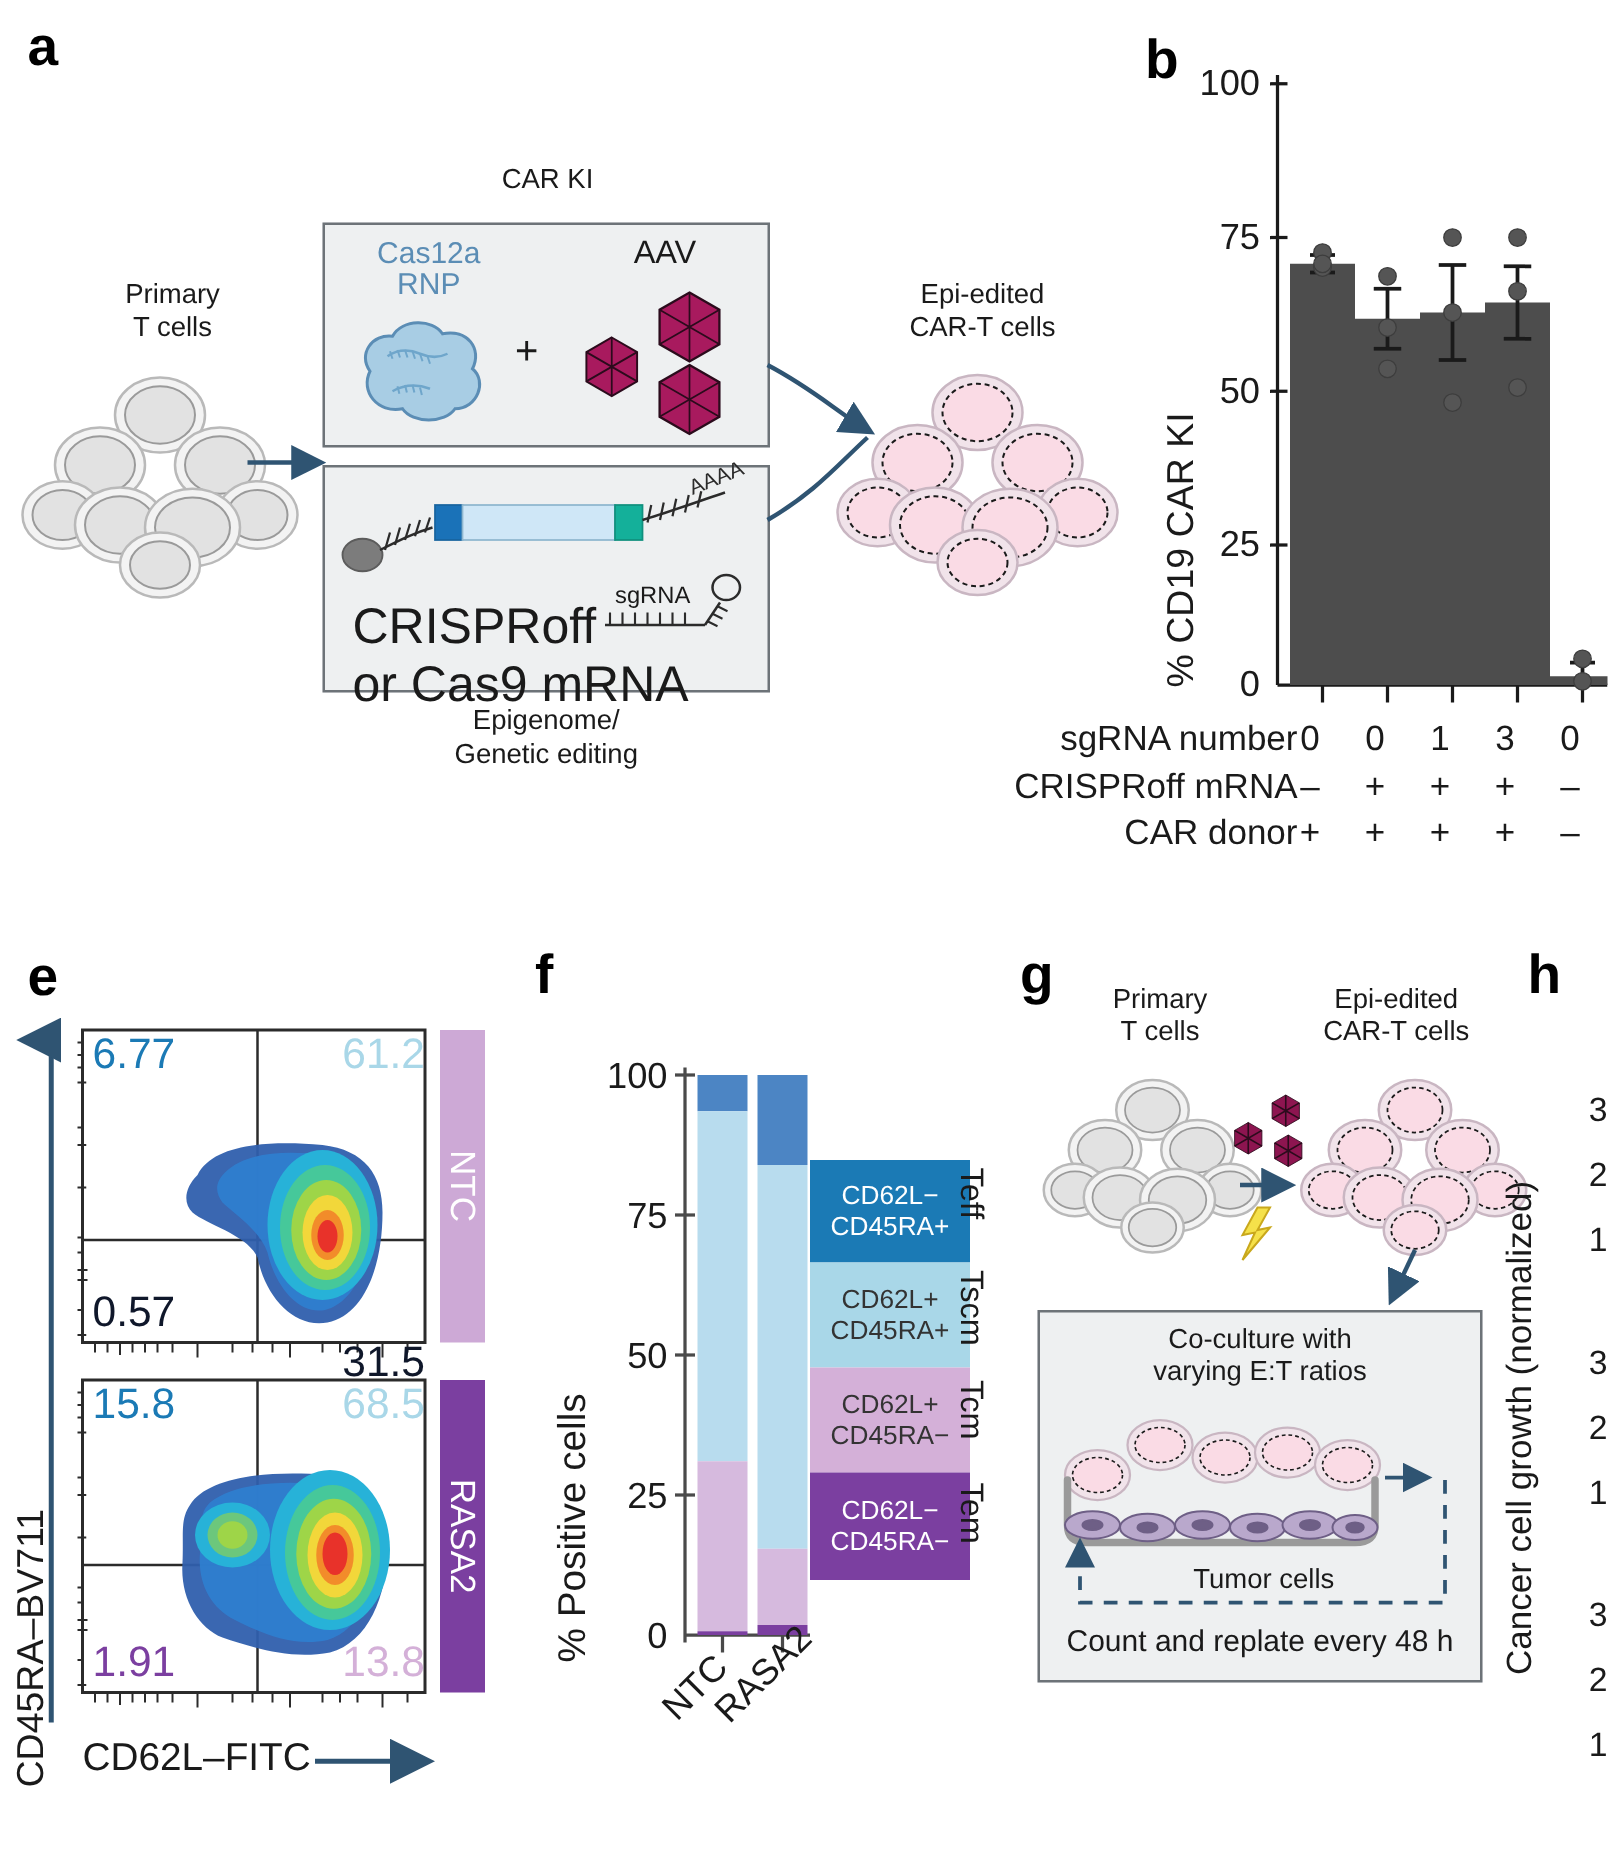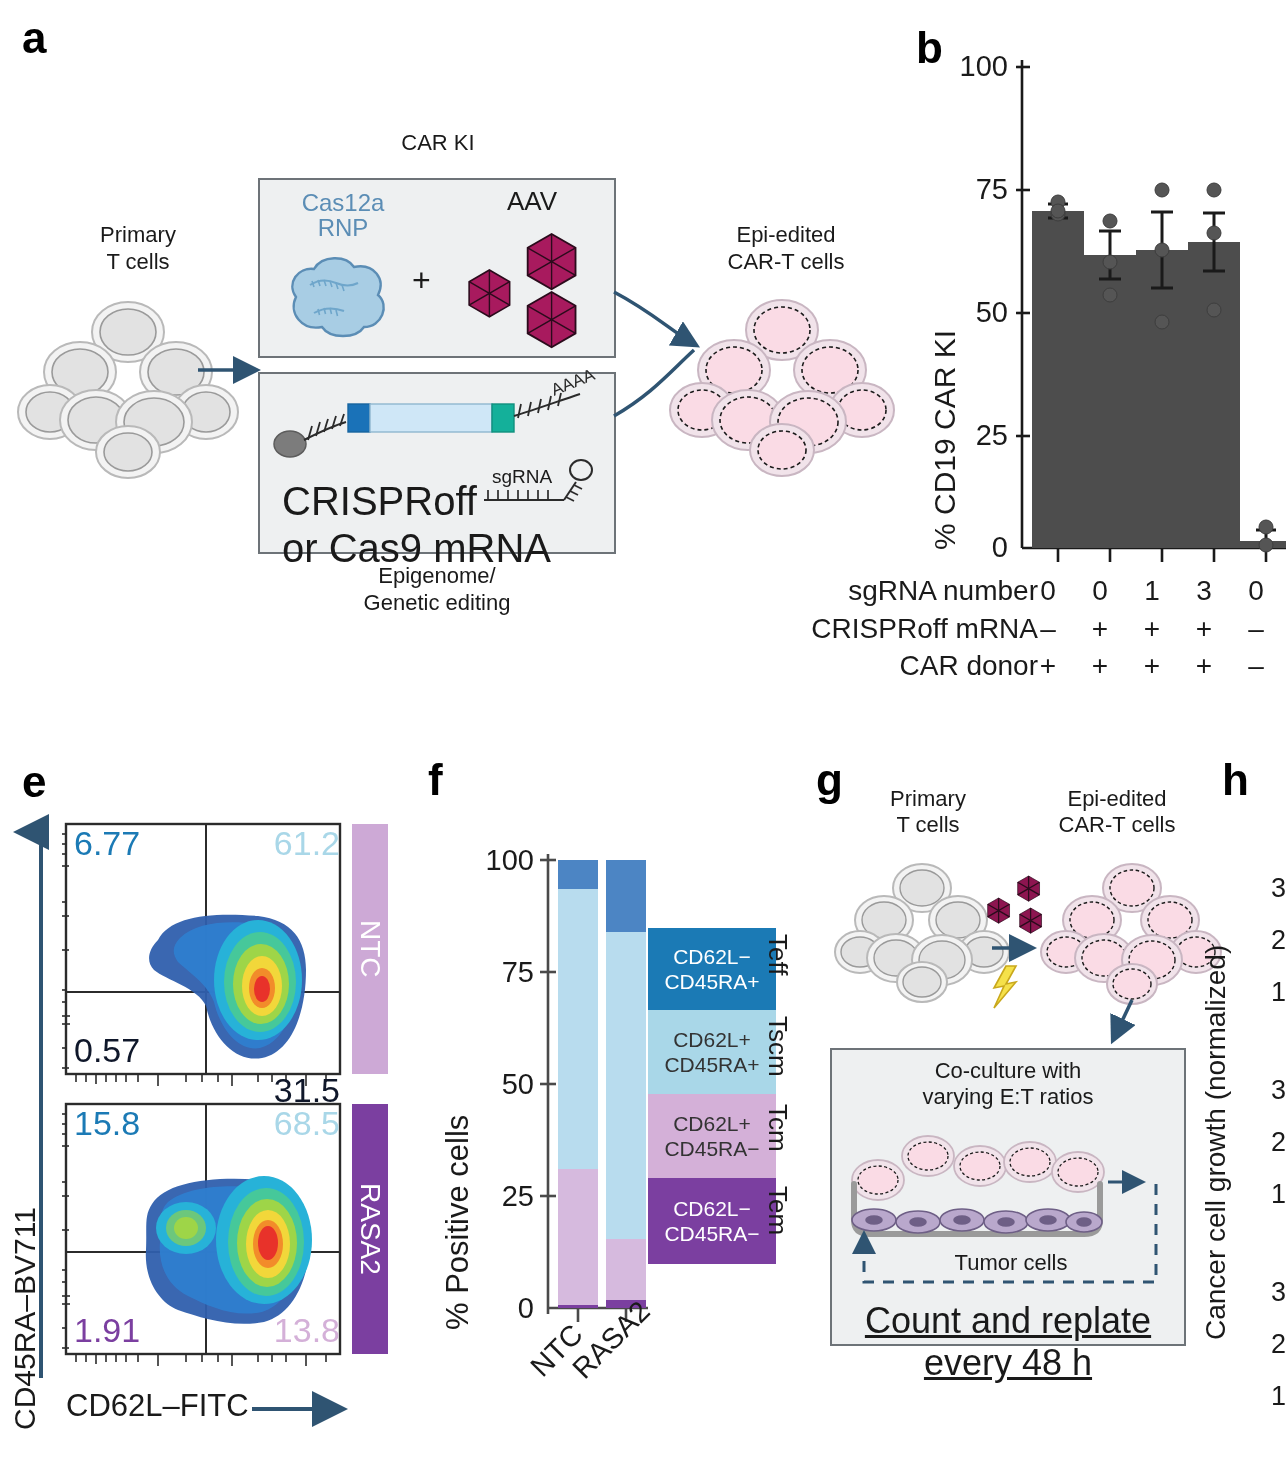--- a/index.html
+++ b/index.html
@@ -627,21 +627,21 @@
 <svg class="abs" style="left:838px;top:1180px;" width="340" height="140">
   <defs>
       <marker id="ahl" markerWidth="8" markerHeight="8" refX="6" refY="4" orient="auto">
     <path d="M0,0 L8,4 L0,8 z" fill="#2f5472"></path>
       </marker>
     </defs>
   <line x1="270" y1="2" x2="302" y2="2" stroke="#2f5472" stroke-width="3" marker-end="url(#ahl)"></line>
   <path d="M318,4 L318,102 L26,102 L26,56" fill="none" stroke="#2f5472" stroke-width="3" stroke-dasharray="11 9" marker-end="url(#ahl)"></path>
 </svg>
 
-<div class="abs ctr" style="left:832px;top:1300px;width:352px;font-size:36px;text-decoration:underline;">Count and replate every 48 h</div>
+<div class="abs ctr" style="left:832px;top:1300px;width:352px;font-size:24px;">Count and replate every 48 h</div>
 
 <div class="abs panel-letter" style="left:1222px;top:758px;">h</div>
 <div class="abs vertical-rl-up" style="left:1200px;top:840px;height:500px;font-size:28px;">Cancer cell growth (normalized)</div>
 
 <div class="abs" style="left:1258px;top:862px;width:28px;text-align:right;font-size:27px;line-height:52px;">
   <div>3</div>
   <div>2</div>
   <div>1</div>
 </div>
 <div class="abs" style="left:1258px;top:1064px;width:28px;text-align:right;font-size:27px;line-height:52px;">

